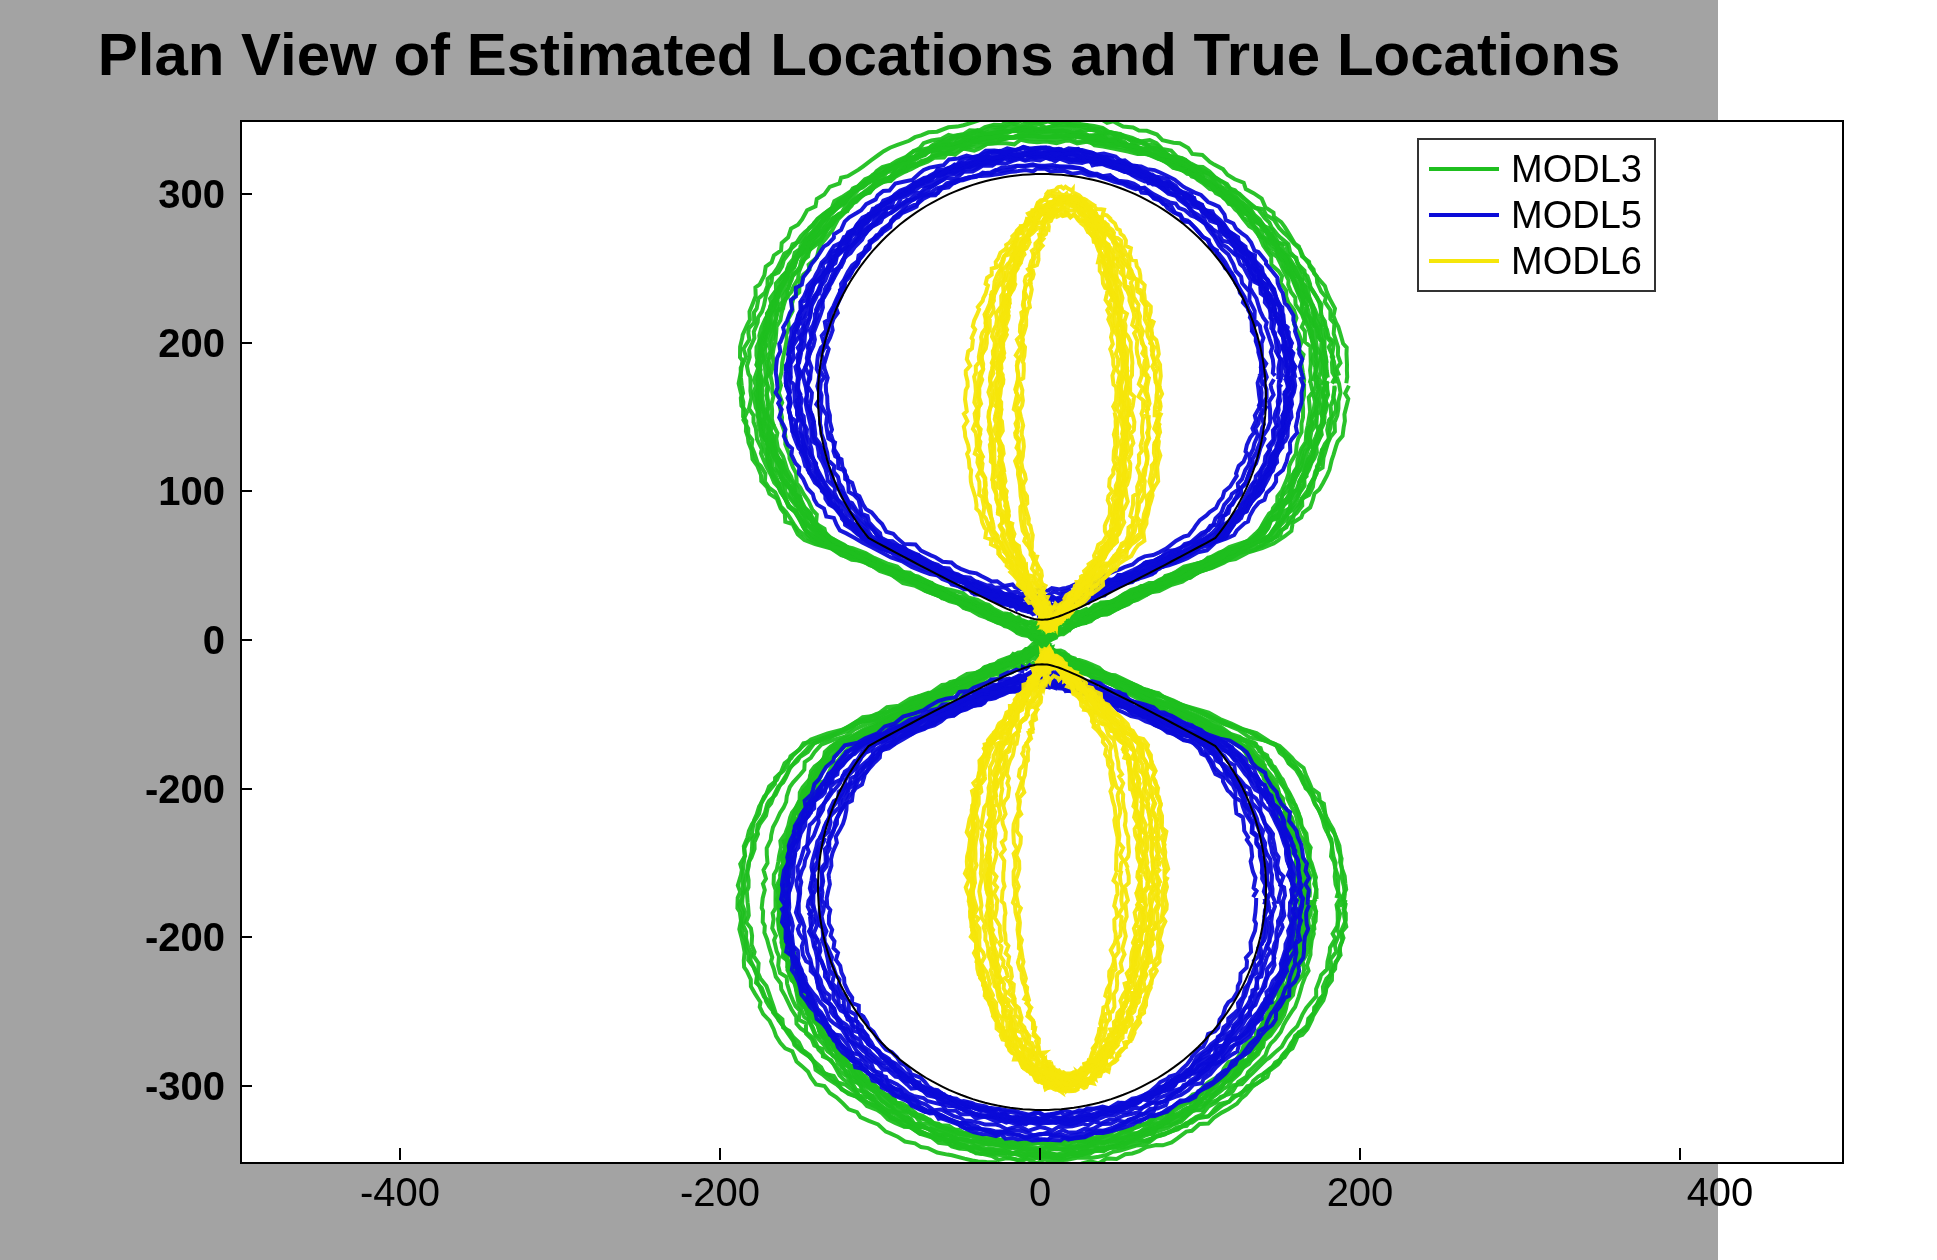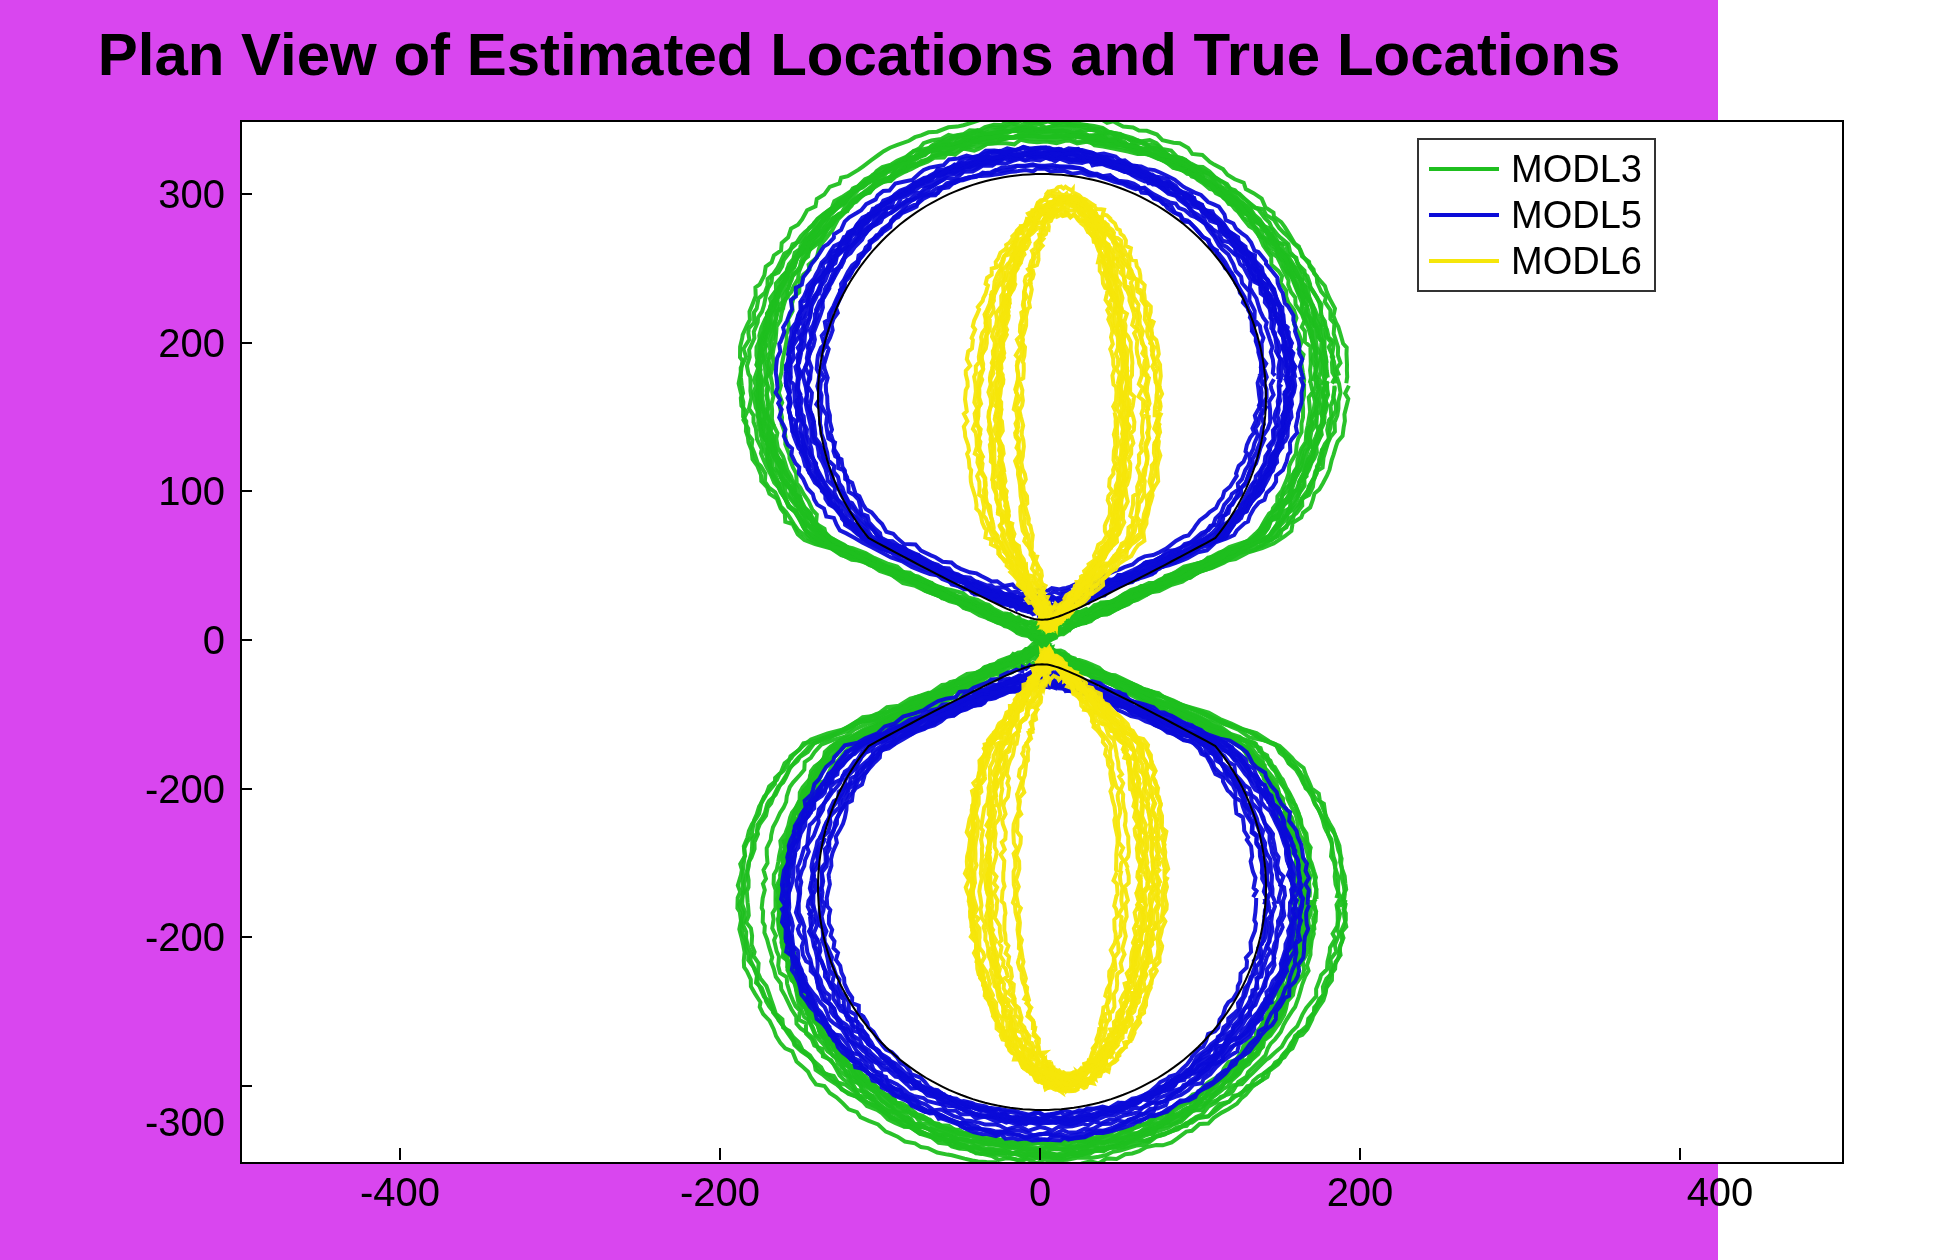--- a/index.html
+++ b/index.html
@@ -8,21 +8,21 @@
     background: #ffffff;
     font-family: Arial, Helvetica, sans-serif;
     width: 1937px;
     height: 1260px;
     overflow: hidden;
   }
   .figure {
     position: relative;
     width: 1718px;
     height: 1260px;
-    background: #d946ef;
+    background: #a3a3a3;
   }
   .title {
     position: absolute;
     top: 20px;
     left: 0;
     width: 100%;
     text-align: center;
     font-size: 60px;
     font-weight: bold;
     color: #000;
@@ -35,21 +35,21 @@
     height: 1040px;
     border: 2px solid #000;
     background: #ffffff;
   }
   .xtick, .ytick {
     position: absolute;
     font-size: 40px;
     color: #000;
   }
   .xtick { top: 1170px; transform: translateX(-50%); text-align: center; }
-  .ytick { left: 225px; transform: translate(-100%, -50%); text-align: right; }
+  .ytick { left: 225px; transform: translate(-100%, -50%); text-align: right; font-weight: bold; }
   .tickmark-x, .tickmark-y {
     position: absolute;
     background: #000;
   }
   .tickmark-x { width: 2px; height: 12px; top: 1148px; }
   .tickmark-y { width: 12px; height: 2px; left: 240px; }
   .legend {
     position: absolute;
     right: 62px;   
     top: 128px;    
@@ -205,21 +205,21 @@
       <div class="xtick" style="left: 720px;">-200</div>
       <div class="tickmark-x" style="left: 719px;"></div>
       <div class="xtick" style="left: 1040px;">0</div>
       <div class="tickmark-x" style="left: 1039px;"></div>
       <div class="xtick" style="left: 1360px;">200</div>
       <div class="tickmark-x" style="left: 1359px;"></div>
       <div class="xtick" style="left: 1680px; margin-left: 40px;">400</div>
       <div class="tickmark-x" style="left: 1679px;"></div>
     </div>
   <div id="yticks">
-      <div class="ytick" style="top: 1085.71px; margin-top: 36px;">-300</div>
+      <div class="ytick" style="top: 1085.71px;">-300</div>
       <div class="tickmark-y" style="top: 1084.71px;"></div>
       <div class="ytick" style="top: 937.143px;">-200</div>
       <div class="tickmark-y" style="top: 936.143px;"></div>
       <div class="ytick" style="top: 788.571px;">-200</div>
       <div class="tickmark-y" style="top: 787.571px;"></div>
       <div class="ytick" style="top: 640px;">0</div>
       <div class="tickmark-y" style="top: 639px;"></div>
       <div class="ytick" style="top: 491.429px;">100</div>
       <div class="tickmark-y" style="top: 490.429px;"></div>
       <div class="ytick" style="top: 342.857px;">200</div>

